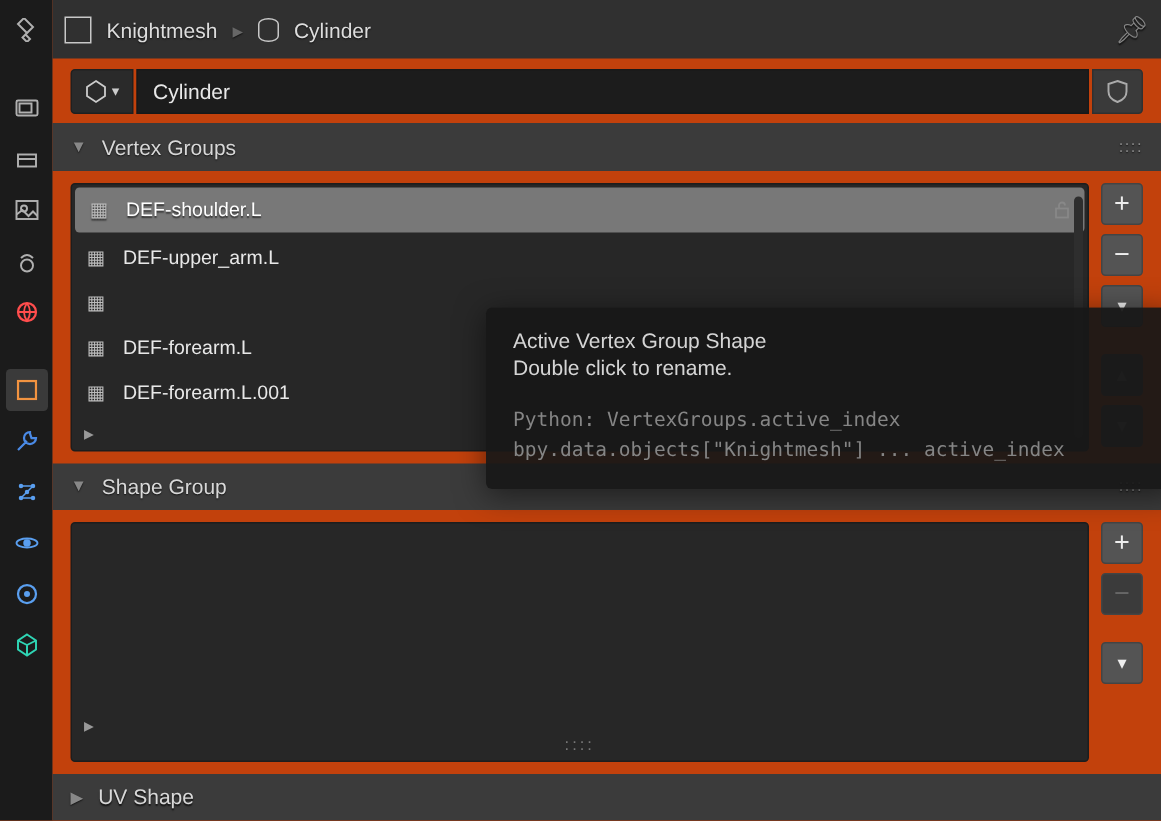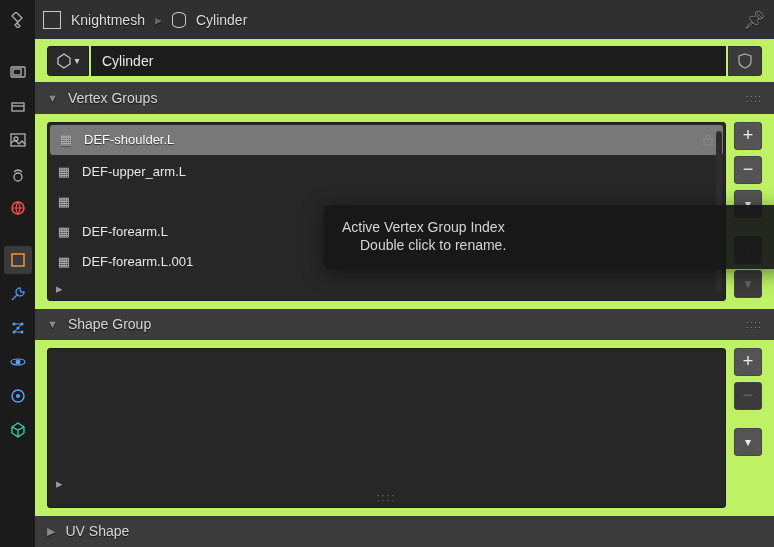--- a/index.html
+++ b/index.html
@@ -31,21 +31,21 @@
 .rail-icon.orange { color: #f29340; background:#3a3a3a; }
 .rail-icon.wrench { color: #4a8ae6; }
 .rail-icon.particles { color: #5a9ff0; }
 .rail-icon.physics { color: #5a9ff0; }
 .rail-icon.constraints { color: #5a9ff0; }
 .rail-icon.data { color: #2fd6b5; }
 .main {
   flex: 1;
   display: flex;
   flex-direction: column;
-  background: #bef264;
+  background: #c2410c;
   position: relative;
 }
 .breadcrumb {
   height: 40px;
   background: #303030;
   display: flex;
   align-items: center;
   padding: 0 8px;
   gap: 10px;
   color: #ddd;
@@ -135,21 +135,21 @@
   left:289px; top:205px;
   width:460px;
   background:#181818ee;
   border-radius:4px;
   padding:14px 18px 16px;
   color:#d5d5d5;
   font-size:14px;
   box-shadow: 0 4px 20px rgba(0,0,0,0.5);
   z-index:10;
 }
-.tooltip .line2 { margin-top:2px;margin-left:18px;}
+.tooltip .line2 { margin-top:2px;}
 .tooltip .py { margin-top:18px; color:#858585; font-family: Menlo, Consolas, monospace; font-size:13px; line-height:1.5; white-space:pre;}
 .empty-box { height:130px; }
 svg { display:block; }
 </style>
 </head>
 <body>
 
 <div class="left-rail">
   <div class="rail-icon">
       <svg width="16" height="16" viewBox="0 0 16 16">
@@ -323,16 +323,18 @@
       <div class="sq-btn" style="font-size:12px">▾</div>
     </div>
   </div>
 
   <div class="panel-head">
     <span class="tri">▶</span>
     <span>UV Shape</span>
   </div>
 
   <div class="tooltip">
-    <div>Active Vertex Group Index</div>
+    <div>Active Vertex Group Shape</div>
     <div class="line2">Double click to rename.</div>
+    <div class="py"><span>Python: VertexGroups.active_index</span>
+<span>bpy.data.objects["Knightmesh"] ... active_index</span></div>
   </div>
 </div>
 
 </body></html>

